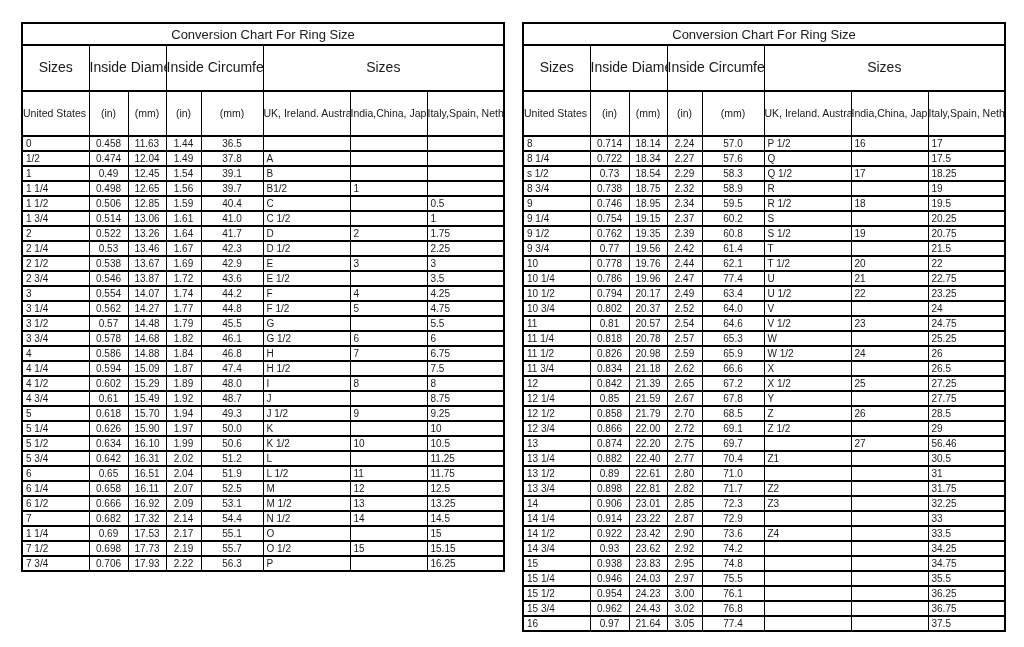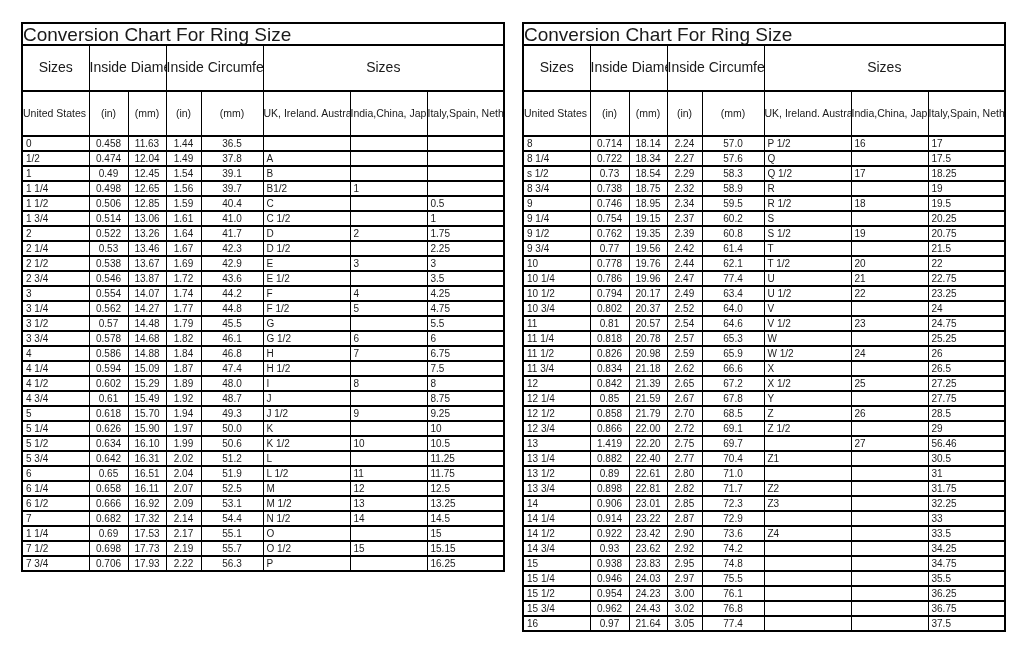--- a/index.html
+++ b/index.html
@@ -31,22 +31,22 @@
     border-bottom-width: 2px;
     font-weight: normal;
     color: #1a1a1a;
     overflow: hidden;
     white-space: nowrap;
   }
   table.ring-chart { border: 2px solid #000; }
 
   .title-cell {
     height: 22px;
-    text-align: left;
-    font-size: 19px;
+    text-align: center;
+    font-size: 13px;
     line-height: 1;
     vertical-align: middle;
   }
   .group-row th {
     height: 46px;
     text-align: center;
     vertical-align: middle;
     font-size: 14px;
     line-height: 1.25;
   }
@@ -627,21 +627,21 @@
           <td class="c1">0.866</td>
           <td class="c2">22.00</td>
           <td class="c3">2.72</td>
           <td class="c4">69.1</td>
           <td class="c5">Z 1/2</td>
           <td class="c6"></td>
           <td class="c7">29</td>
         </tr>
         <tr>
           <td class="c0">13</td>
-          <td class="c1">1.419</td>
+          <td class="c1">0.874</td>
           <td class="c2">22.20</td>
           <td class="c3">2.75</td>
           <td class="c4">69.7</td>
           <td class="c5"></td>
           <td class="c6">27</td>
           <td class="c7">56.46</td>
         </tr>
         <tr>
           <td class="c0">13 1/4</td>
           <td class="c1">0.882</td>

